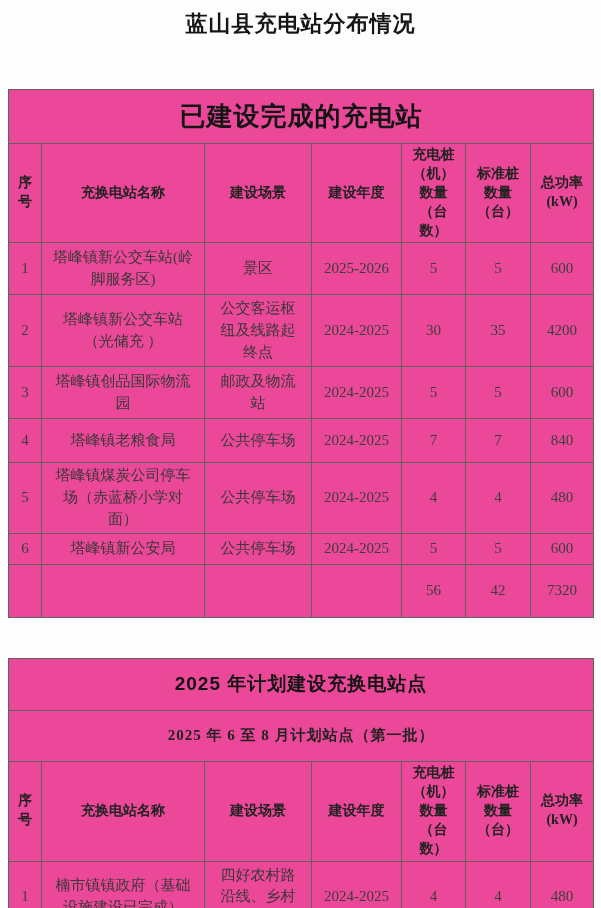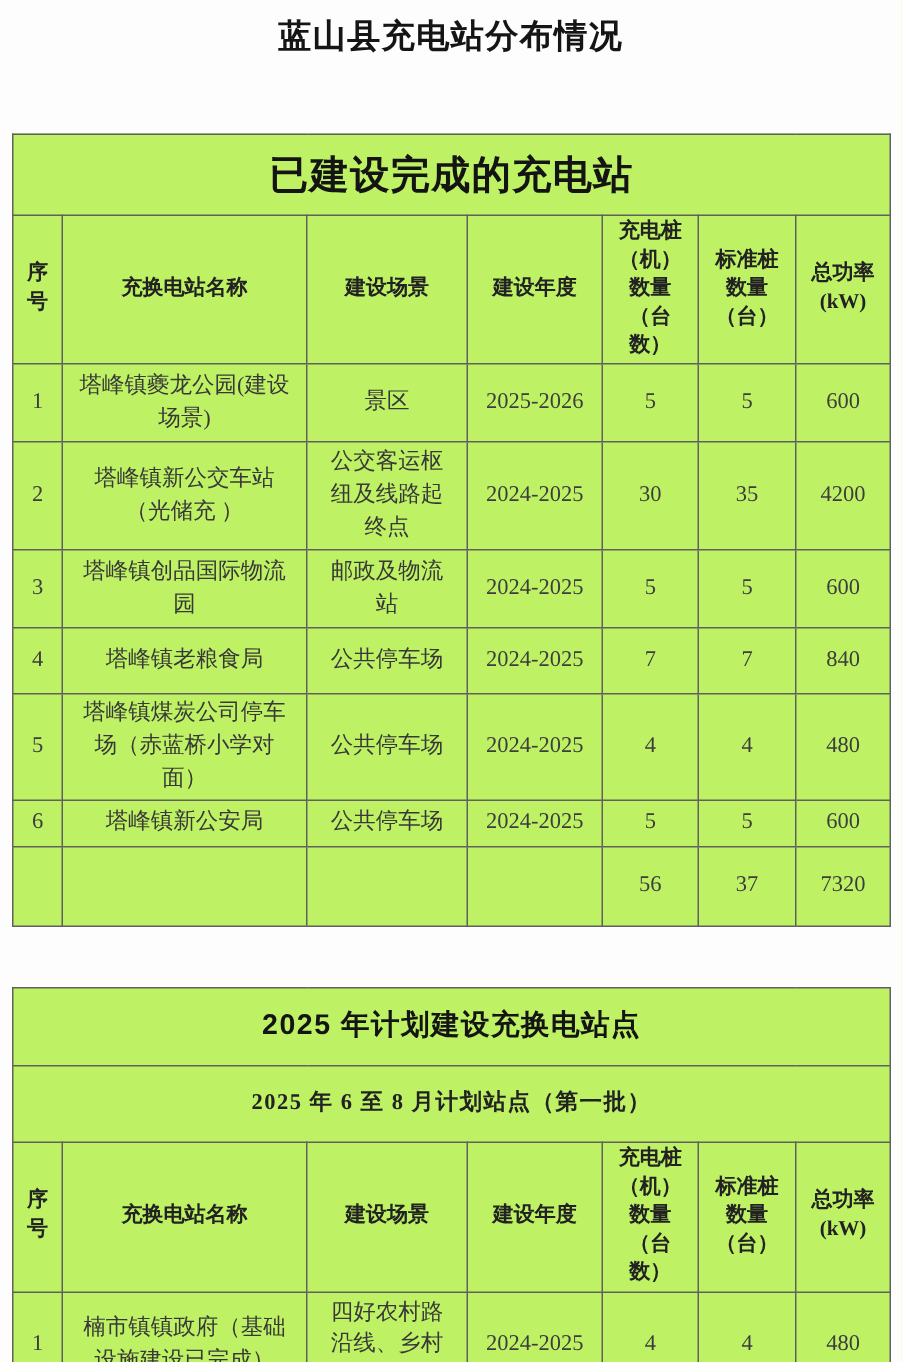--- a/index.html
+++ b/index.html
@@ -23,21 +23,21 @@
     font-weight: bold;
     font-size: 22px;
     color: #151515;
     margin: 3px 0 0 0;
     letter-spacing: 1px;
   }
   table {
     border-collapse: collapse;
     table-layout: fixed;
     width: 585px;
-    background: #bef264;
+    background: #ec4899;
     padding-left: 47px;
   }
   table.t1 { margin-top: 50px; }
   table.t2 { margin-top: 40px; }
   td {
     border: 1px solid #606060;
     text-align: center;
     vertical-align: middle;
     padding: 2px 4px;
     font-size: 15px;
@@ -128,21 +128,21 @@
 （台
 数）</td>
       <td class="colhead">标准桩
 数量
 （台）</td>
       <td class="colhead">总功率
 (kW)</td>
     </tr>
     <tr class="rh-r1">
       <td class="num">1</td>
-      <td class="name-cell">塔峰镇夔龙公园(建设场景)</td>
+      <td class="name-cell">塔峰镇新公交车站(岭脚服务区)</td>
       <td class="scene-cell">景区</td>
       <td class="num">2025-2026</td>
       <td class="num">5</td>
       <td class="num">5</td>
       <td class="num">600</td>
     </tr>
     <tr class="rh-r2">
       <td class="num">2</td>
       <td class="name-cell">塔峰镇新公交车站（光储充 ）</td>
       <td class="scene-cell">公交客运枢纽及线路起终点</td>
@@ -186,21 +186,21 @@
       <td class="num">5</td>
       <td class="num">5</td>
       <td class="num">600</td>
     </tr>
     <tr class="rh-total">
       <td></td>
       <td></td>
       <td></td>
       <td></td>
       <td class="num">56</td>
-      <td class="num">37</td>
+      <td class="num">42</td>
       <td class="num">7320</td>
     </tr>
   </tbody>
     </table>
 
   <table class="t2">
     <colgroup>
       <col style="width:33px">
         <col style="width:163px">
         <col style="width:107px">

